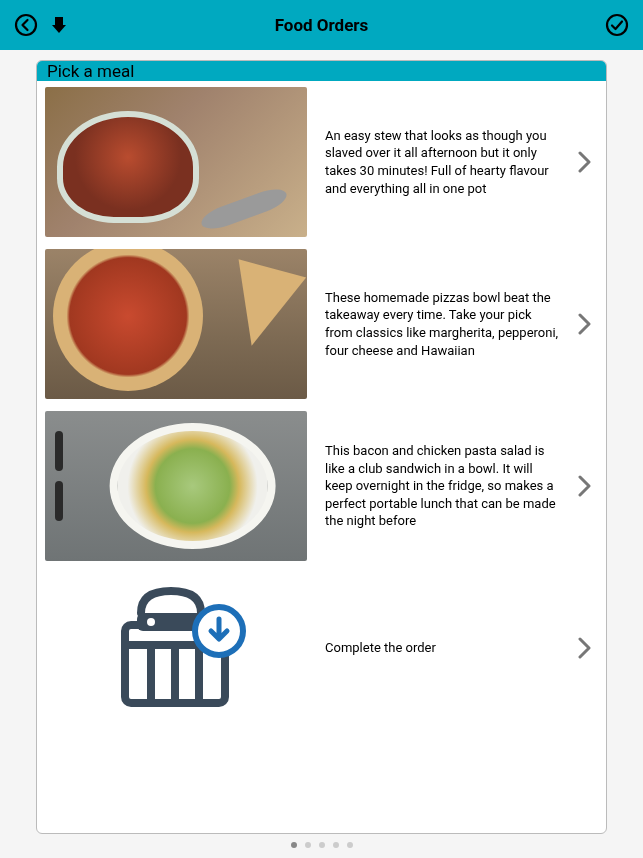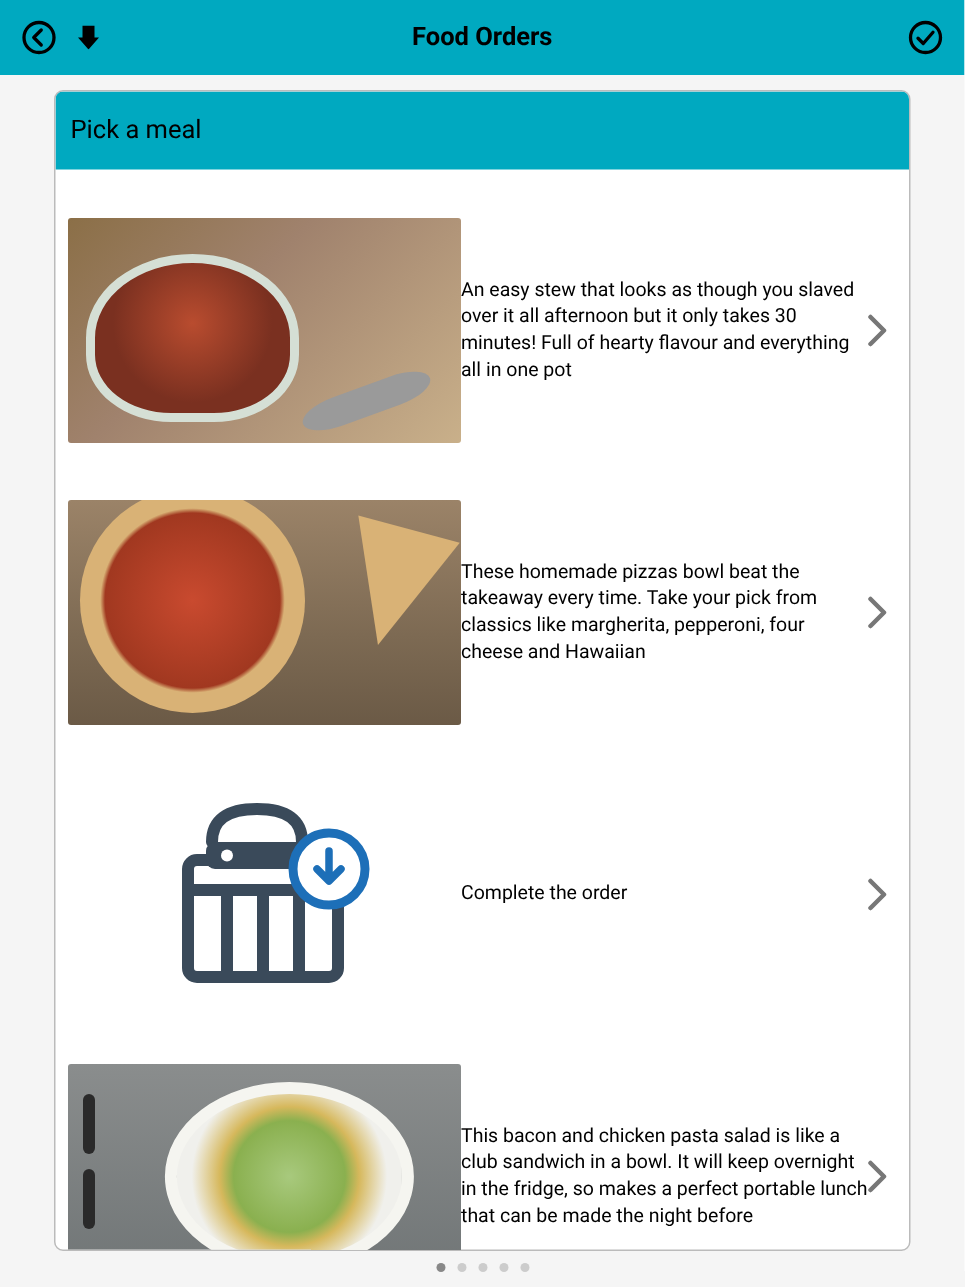--- a/index.html
+++ b/index.html
@@ -44,36 +44,35 @@
       background: #fff;
       border: 1px solid #bbb;
       border-radius: 6px;
       height: 774px;
       display: flex;
       flex-direction: column;
       overflow: hidden;
     }
     .card-header {
       background: #00a9c0;
-      padding: 16px 10px;
+      padding: 0 10px;
       font-size: 17px;
       color: #000;
     }
     .meal-list {
       flex: 1;
       overflow-y: auto;
       padding-bottom: 8px;
     }
     .meal-row {
       display: flex;
       align-items: center;
       padding: 6px 8px 6px 8px;
-      gap: 0;
+      gap: 18px;
       cursor: pointer;
-      margin-top: 26px;
     }
     .meal-img {
       width: 262px;
       height: 150px;
       background: #ccc;
       flex-shrink: 0;
       border-radius: 2px;
       position: relative;
       overflow: hidden;
     }
@@ -221,20 +220,30 @@
         <div class="meal-img pizza-img"></div>
         <div class="meal-desc">These homemade pizzas bowl beat the takeaway every time. Take your pick from classics like margherita, pepperoni, four cheese and Hawaiian</div>
         <div class="chevron">
           <svg width="14" height="22" viewBox="0 0 14 22">
               <path d="M2 2 L11 11 L2 20" fill="none" stroke="#777" stroke-width="3" stroke-linecap="round" stroke-linejoin="round"></path>
             </svg>
         </div>
       </div>
 
       <div class="meal-row">
+        <div class="meal-img salad-img"></div>
+        <div class="meal-desc">This bacon and chicken pasta salad is like a club sandwich in a bowl. It will keep overnight in the fridge, so makes a perfect portable lunch that can be made the night before</div>
+        <div class="chevron">
+          <svg width="14" height="22" viewBox="0 0 14 22">
+              <path d="M2 2 L11 11 L2 20" fill="none" stroke="#777" stroke-width="3" stroke-linecap="round" stroke-linejoin="round"></path>
+            </svg>
+        </div>
+      </div>
+
+      <div class="meal-row">
         <div class="basket-img">
           <svg width="150" height="130" viewBox="0 0 150 130">
 
             <path d="M40 30 Q40 8 70 8 Q100 8 100 30" fill="none" stroke="#3a4a5a" stroke-width="8" stroke-linecap="round"></path>
 
             <rect x="24" y="42" width="100" height="78" rx="6" fill="none" stroke="#3a4a5a" stroke-width="8"></rect>
             <line x1="24" y1="62" x2="124" y2="62" stroke="#3a4a5a" stroke-width="8"></line>
             <line x1="50" y1="62" x2="50" y2="120" stroke="#3a4a5a" stroke-width="8"></line>
             <line x1="74" y1="62" x2="74" y2="120" stroke="#3a4a5a" stroke-width="8"></line>
             <line x1="98" y1="62" x2="98" y2="120" stroke="#3a4a5a" stroke-width="8"></line>
@@ -247,30 +256,20 @@
           </svg>
         </div>
         <div class="meal-desc">Complete the order</div>
         <div class="chevron">
           <svg width="14" height="22" viewBox="0 0 14 22">
               <path d="M2 2 L11 11 L2 20" fill="none" stroke="#777" stroke-width="3" stroke-linecap="round" stroke-linejoin="round"></path>
             </svg>
         </div>
       </div>
 
-      <div class="meal-row">
-        <div class="meal-img salad-img"></div>
-        <div class="meal-desc">This bacon and chicken pasta salad is like a club sandwich in a bowl. It will keep overnight in the fridge, so makes a perfect portable lunch that can be made the night before</div>
-        <div class="chevron">
-          <svg width="14" height="22" viewBox="0 0 14 22">
-              <path d="M2 2 L11 11 L2 20" fill="none" stroke="#777" stroke-width="3" stroke-linecap="round" stroke-linejoin="round"></path>
-            </svg>
-        </div>
-      </div>
-
     </div>
   </div>
 
   <div class="dots">
     <div class="dot active"></div>
     <div class="dot"></div>
     <div class="dot"></div>
     <div class="dot"></div>
     <div class="dot"></div>
   </div>

